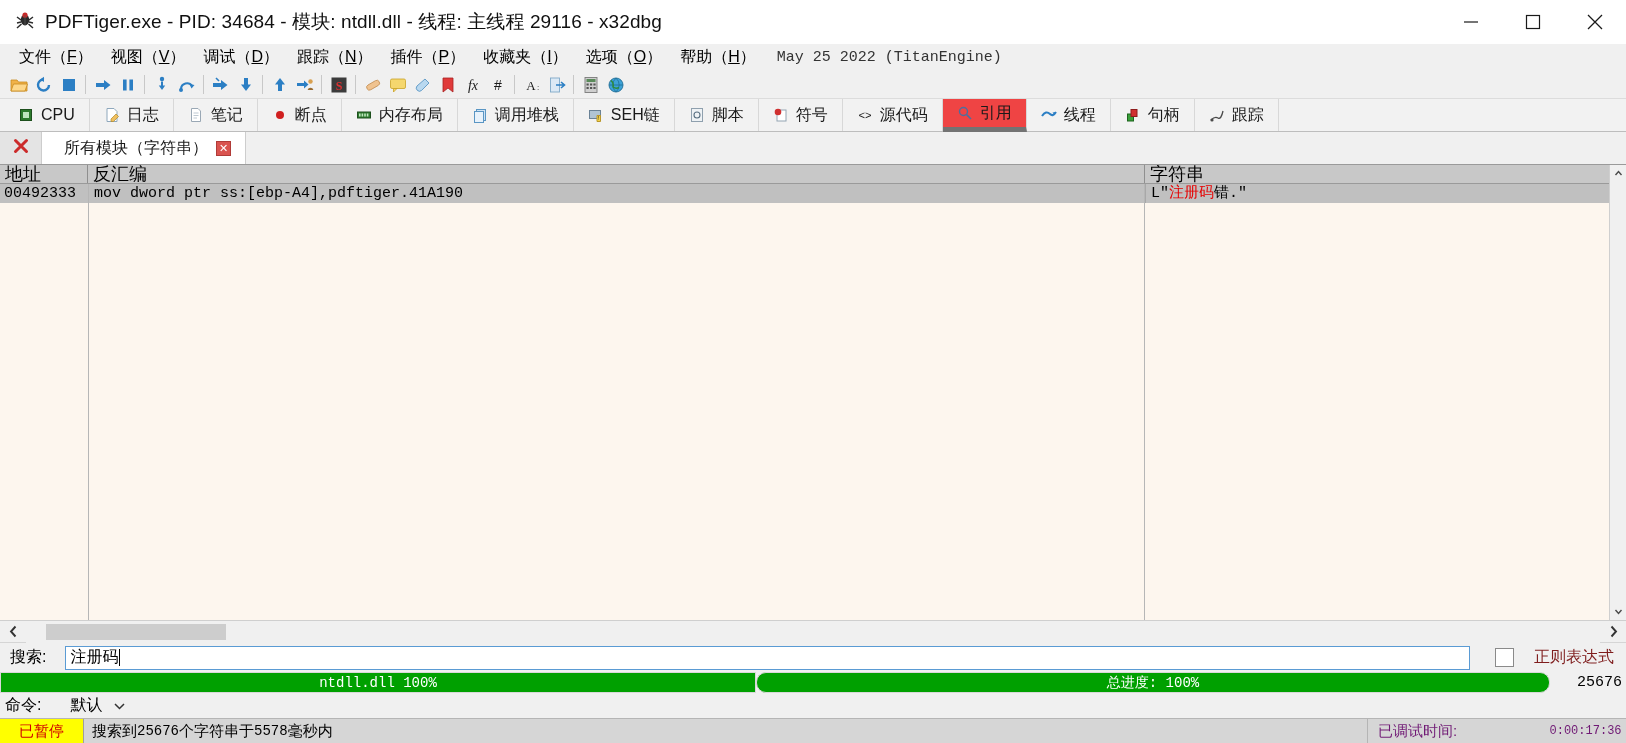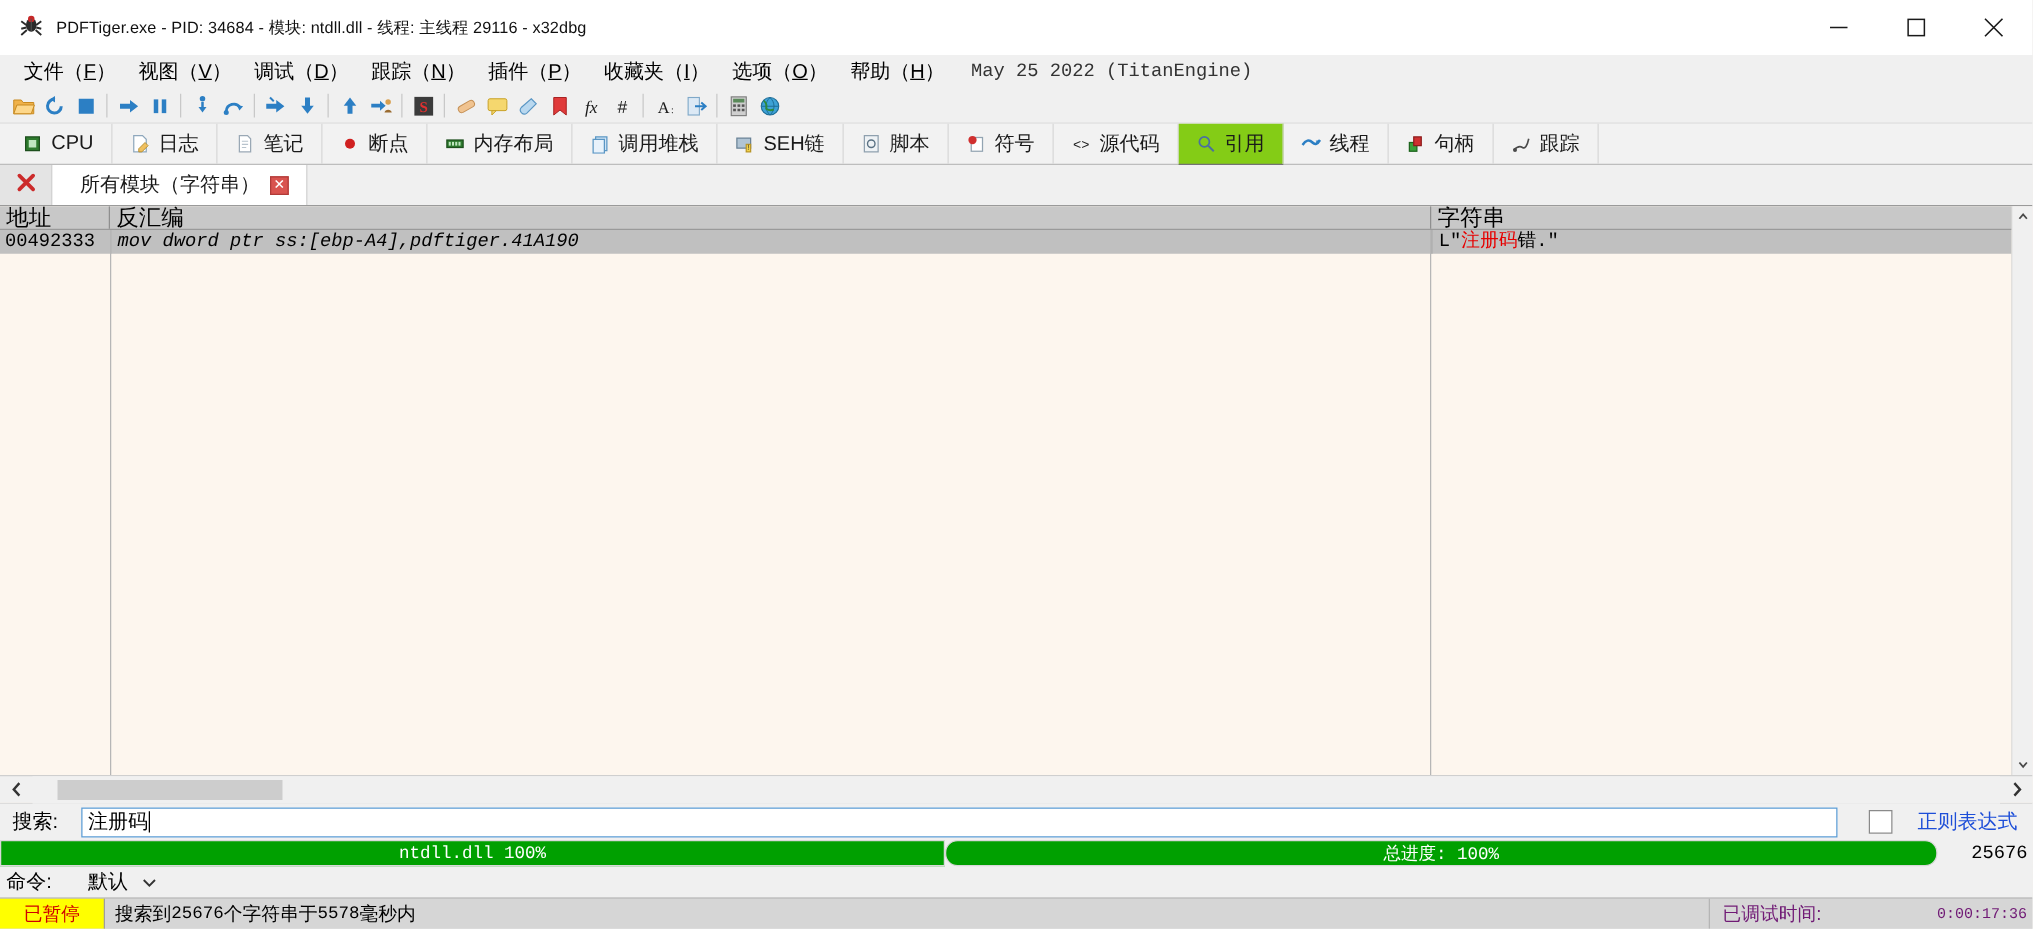--- a/index.html
+++ b/index.html
@@ -13,21 +13,21 @@
   }
   .app { width: 1626px; height: 743px; display: flex; flex-direction: column; background:#f0f0f0; position:relative; }
 
   
   .titlebar {
     height: 44px; min-height:44px; display: flex; align-items: center;
     background: #ffffff; padding-left: 14px;
   }
   .titlebar .bug-icon { width: 22px; height: 22px; margin-right: 9px; flex: none; position:relative; }
   .titlebar .title-text {
-    font-size: 13px; color: #101010; white-space: nowrap; letter-spacing: 0.1px;
+    font-size: 19px; color: #101010; white-space: nowrap; letter-spacing: 0.1px;
   }
   .win-buttons { margin-left: auto; display: flex; height: 44px; }
   .win-btn {
     width: 62px; height: 44px; display: flex; align-items: center; justify-content: center;
     color: #202020;
   }
   .win-btn svg { display:block; }
 
   
   .menubar {
@@ -56,21 +56,21 @@
   .tabstrip {
     height: 33px; min-height:33px; display: flex; align-items: stretch;
     background: #f2f2f2; border-bottom: 1px solid #bdbdbd; padding-left: 4px;
   }
   .tab {
     display: flex; align-items: center; gap: 7px;
     padding: 0 14px; font-size: 16px; color: #1a1a1a; white-space: nowrap;
     border-right: 1px solid #d8d8d8;
     position: relative;
   }
-  .tab.active { background: #84cc16; border-bottom: 1px solid #737373; margin-bottom:-1px; }
+  .tab.active { background: #ef4444; border-bottom: 5px solid #737373; margin-bottom:-1px; }
   .tab .ticon { width:16px; height:16px; display:block; flex:none; }
 
   
   .subtabstrip {
     height: 32px; min-height:32px; display: flex; align-items: stretch;
     background: #f0f0f0;
   }
   .subtab-close-btn {
     width: 42px; display:flex; align-items:center; justify-content:center;
     background: #e4e4e4; border-right: 1px solid #cdcdcd;
@@ -103,21 +103,21 @@
   .th.str { width: 464px; flex:none; border-right:none; }
 
   .tbody { flex:1; position:relative; background:#fdf6ee; min-height:0; }
   .trow { display:flex; height:19px; background:#c0c0c0; }
   .td {
     font-family: "Liberation Mono", "DejaVu Sans Mono", monospace;
     font-size: 15px; line-height: 19px; color:#000; padding-left:4px;
     white-space:nowrap; overflow:hidden;
   }
   .td.addr { width:88px; flex:none; }
-  .td.disasm { flex:1; border-left:1px solid #a8a8a8; padding-left:5px;font-style:italic;}
+  .td.disasm { flex:1; border-left:1px solid #a8a8a8; padding-left:5px;}
   .td.str { width:464px; flex:none; border-left:1px solid #a8a8a8; padding-left:5px;}
   .match { color:#e60000; }
 
   
   .colsep { position:absolute; top:0; bottom:0; width:1px; background:#b6b6b6; }
 
   
   .vscroll {
     width: 17px; flex:none; background:#f0f0f0; border-left:1px solid #cfcfcf;
     display:flex; flex-direction:column; align-items:center;
@@ -138,21 +138,21 @@
   .search-label { font-size:16px; color:#000; padding: 0 8px 0 4px; white-space:nowrap; }
   .search-input {
     flex:1; height:24px; background:#ffffff; border:1px solid #5a9bd4;
     display:flex; align-items:center; padding-left:4px; position:relative;
   }
   .search-input .val { font-size:16px; color:#000; white-space:nowrap; }
   .search-input .caret { width:1px; height:17px; background:#000; margin-left:1px; }
   .regex-box {
     width:19px; height:19px; background:#fff; border:1px solid #8a8a8a; margin: 0 9px 0 14px; flex:none;
   }
-  .regex-label { font-size:16px; color:#1d4ed8; white-space:nowrap; padding-right:6px;}
+  .regex-label { font-size:16px; color:#7f1d1d; white-space:nowrap; padding-right:6px;}
 
   
   .progrow { height:21px; min-height:21px; display:flex; align-items:stretch; background:#f0f0f0; }
   .pbar {
     position:relative; background:#00a000; border:1px solid #d8d8d8;
     display:flex; align-items:center; justify-content:center; overflow:hidden;
   }
   .pbar .ptext {
     font-family:"Liberation Mono","DejaVu Sans Mono",monospace; font-size:14px;
     color:#ffffff; white-space:nowrap; position:relative; z-index:2;

